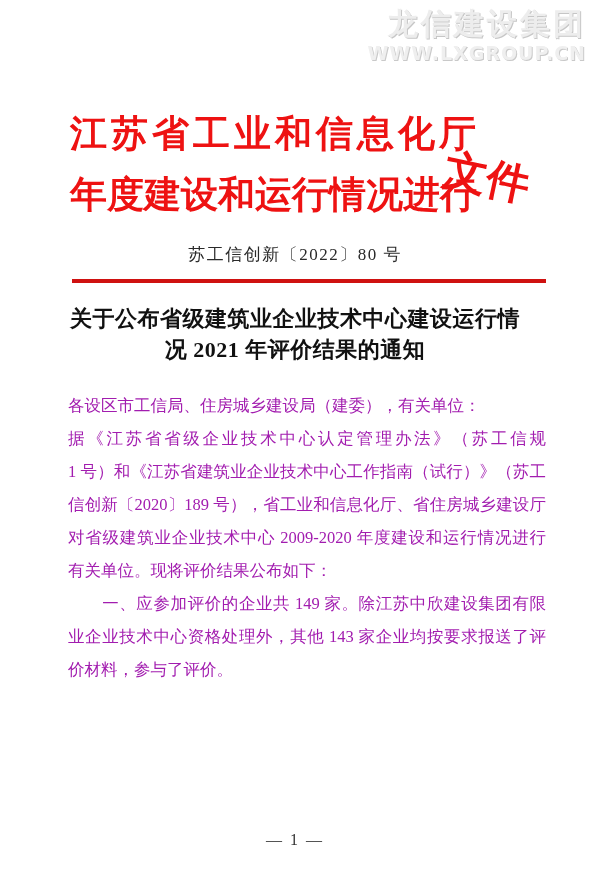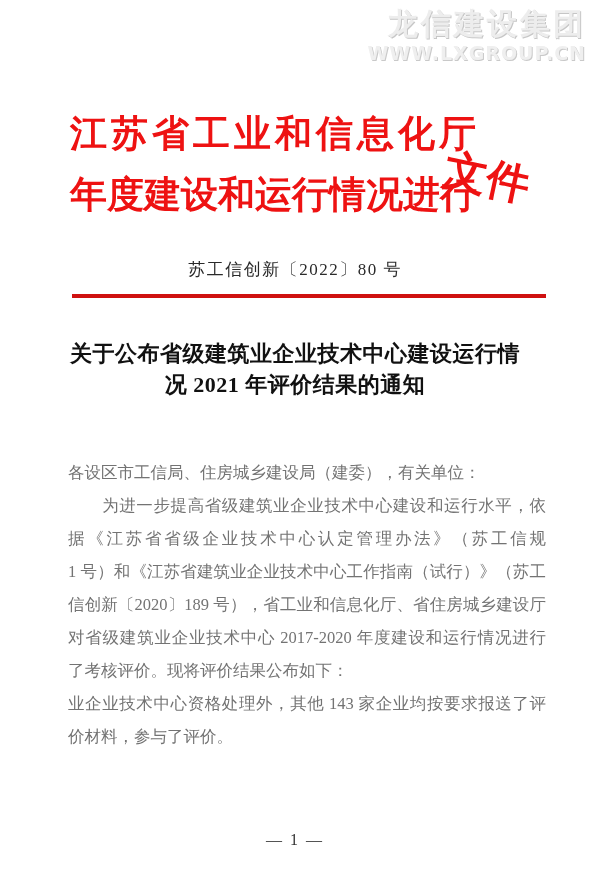--- a/index.html
+++ b/index.html
@@ -41,49 +41,49 @@
     white-space:nowrap;
   }
   .doc-label {
     position:absolute; left:374px; top:46px;
     font-size:43px; font-weight:bold; color:#ee1212;
     transform:rotate(12deg);
     white-space:nowrap;
   }
 
   .doc-number {
-    margin-top:33px;
+    margin-top:18px;
     text-align:center;
     font-size:17px;
     letter-spacing:1.5px;
     color:#2a2a2a;
   }
 
   .red-rule {
     margin:13px 0 0 72px;
     width:474px; height:4px;
     background:#cf1110;
   }
 
   .title {
-    margin-top:40px;
+    margin-top:20px;
     text-align:center;
     font-weight:bold;
     font-size:22px;
     line-height:31px;
     letter-spacing:0.5px;
     color:#111111;
   }
 
   .body-text {
-    margin:56px 0 0 68px;
+    margin:24px 0 0 68px;
     width:478px;
     font-size:16.5px;
     line-height:33px;
-    color:#737373;
+    color:#a21caf;
   }
   .bline {
     height:33px;
     text-align:justify;
     text-align-last:justify;
     overflow:hidden;
   }
   .bline.pend { text-align-last:left; }
 
   .page-number {
@@ -115,25 +115,25 @@
 
   <div class="red-rule"></div>
 
   <div class="title">
     <div>关于公布省级建筑业企业技术中心建设运行情</div>
     <div>况 2021 年评价结果的通知</div>
   </div>
 
   <div class="body-text">
     <div class="bline pend">各设区市工信局、住房城乡建设局（建委），有关单位：</div>
-    <div class="bline">　　为进一步提高省级建筑业企业技术中心建设和运行水平，依</div>
     <div class="bline">据《江苏省省级企业技术中心认定管理办法》（苏工信规〔2020〕</div>
     <div class="bline">1 号）和《江苏省建筑业企业技术中心工作指南（试行）》（苏工</div>
     <div class="bline">信创新〔2020〕189 号），省工业和信息化厅、省住房城乡建设厅</div>
-    <div class="bline">对省级建筑业企业技术中心 2017-2020 年度建设和运行情况进行</div>
-    <div class="bline pend">了考核评价。现将评价结果公布如下：</div>
+    <div class="bline">对省级建筑业企业技术中心 2009-2020 年度建设和运行情况进行</div>
+    <div class="bline pend">有关单位。现将评价结果公布如下：</div>
+    <div class="bline">　　一、应参加评价的企业共 149 家。除江苏中欣建设集团有限</div>
     <div class="bline">业企业技术中心资格处理外，其他 143 家企业均按要求报送了评</div>
     <div class="bline pend">价材料，参与了评价。</div>
   </div>
 
   <div class="page-number">— 1 —</div>
 
 </div>
 
 </body></html>

